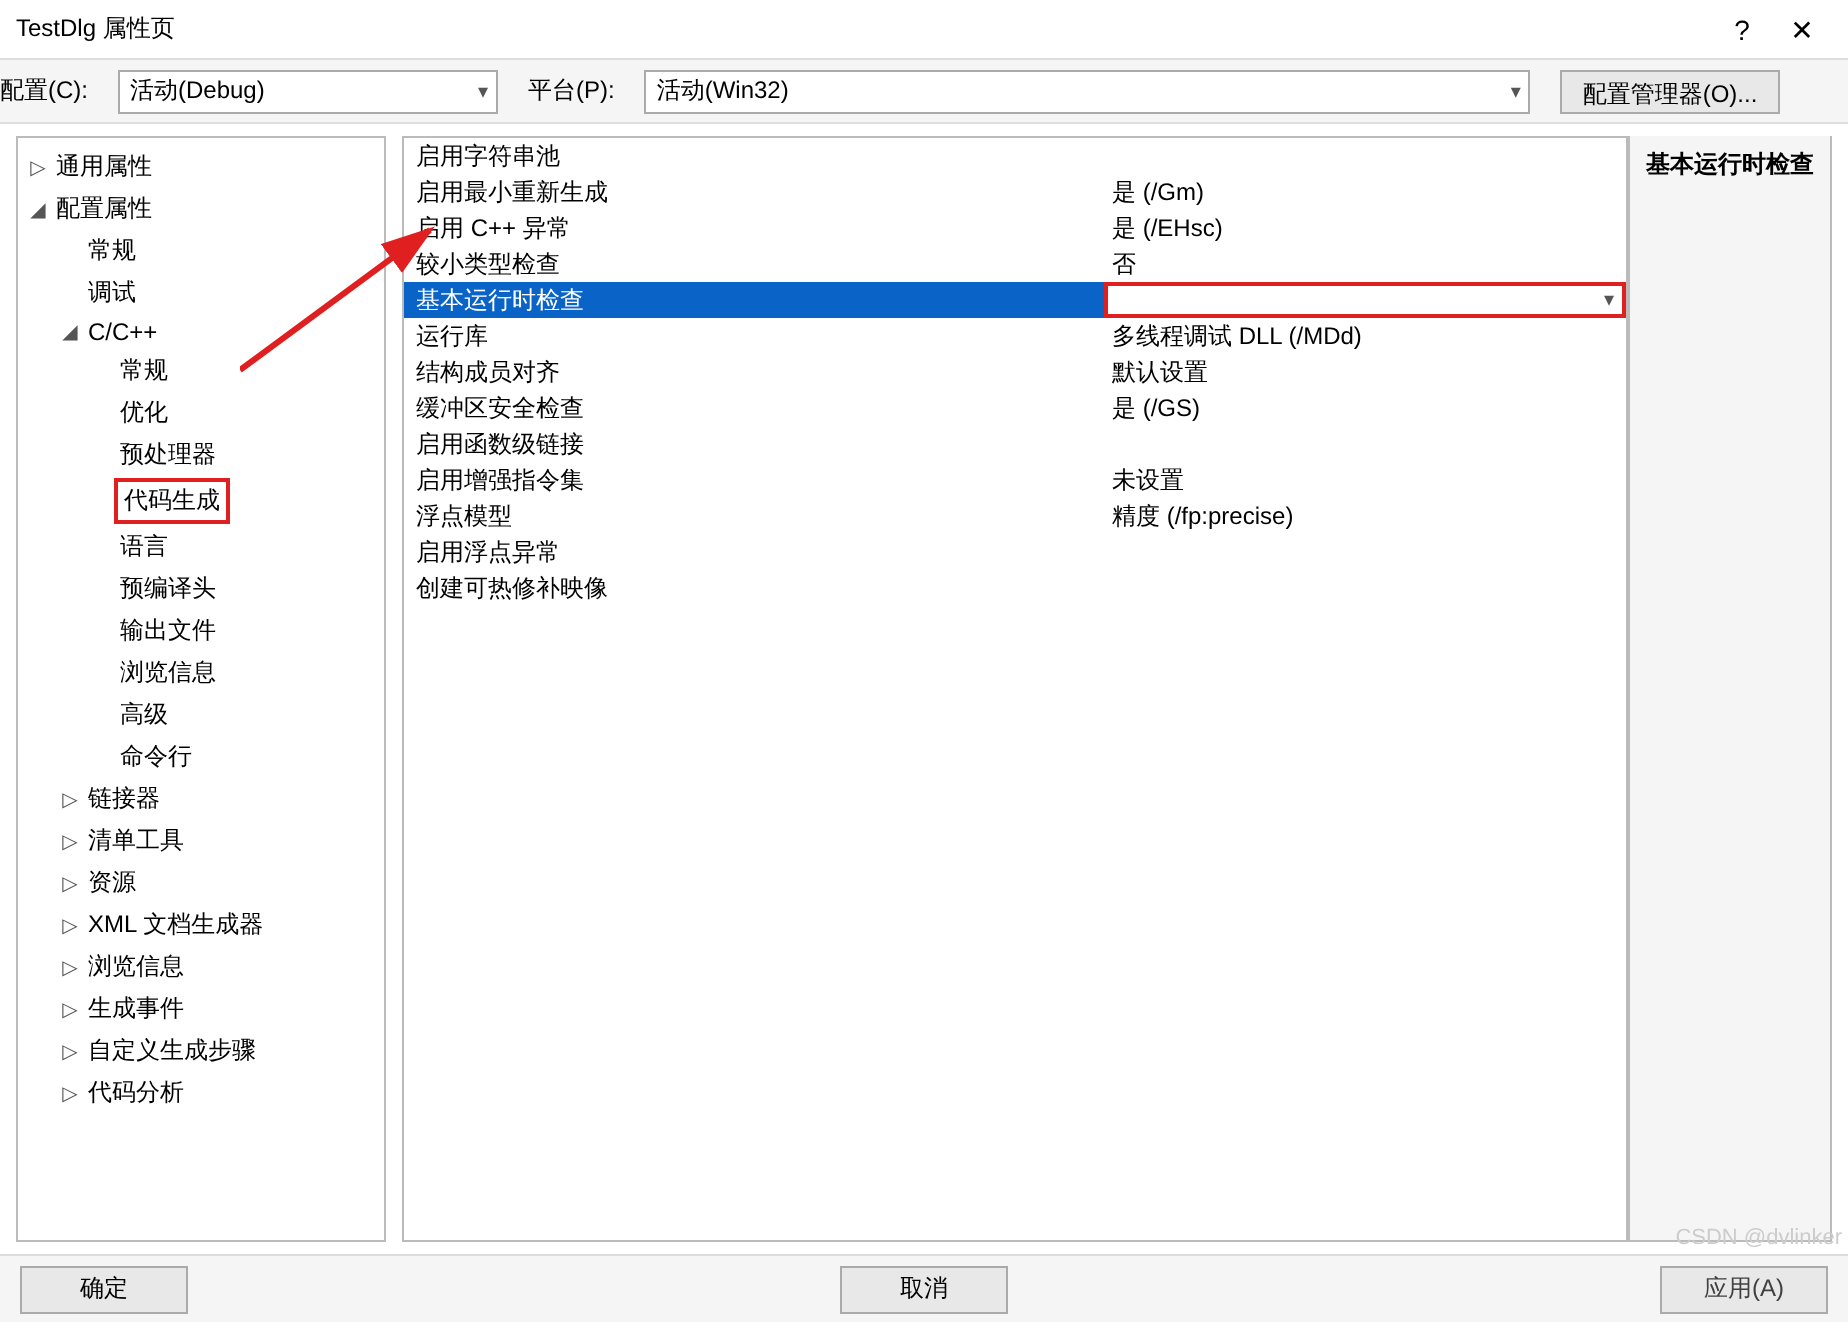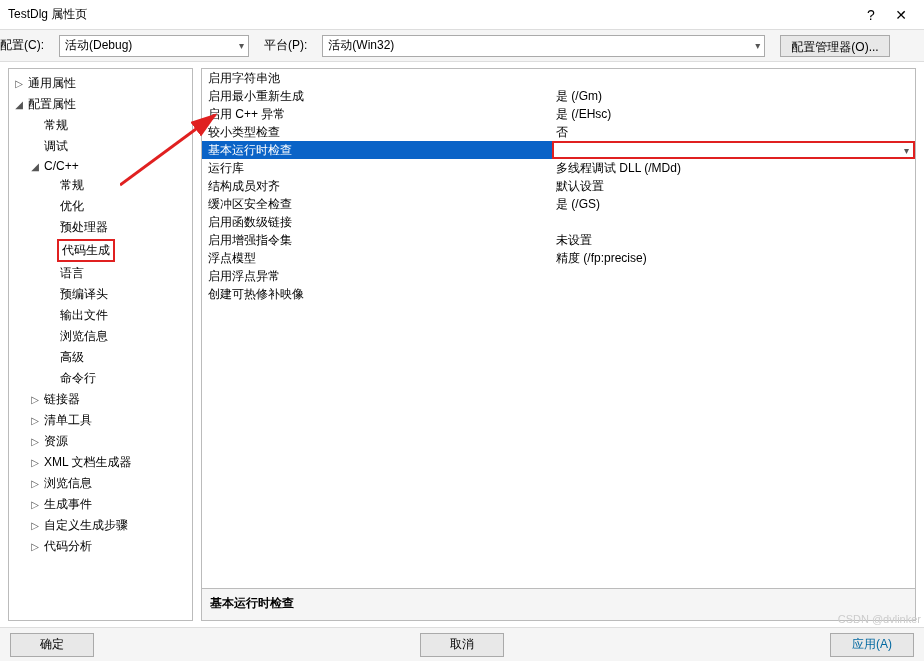--- a/index.html
+++ b/index.html
@@ -19,34 +19,34 @@
 
 .body { display: flex; height: 565px; }
 
 .tree { width: 185px; border: 1px solid #bbb; margin: 6px 0 6px 8px; padding: 4px 0; overflow: auto; font-size: 12px; }
 .tree-item { padding: 1px 0 1px 4px; white-space: nowrap; display: flex; align-items: center; }
 .tree-item .tw { width: 12px; display: inline-block; text-align: center; color: #555; font-size: 10px; cursor: default; }
 .tree-item .sp { display: inline-block; }
 .tree-item .lbl { padding: 1px 3px; }
 .redbox .lbl { border: 2px solid #e02020; }
 
-.right { flex: 1; margin: 6px 8px 6px 8px; display: flex; flex-direction: column; }
+.right { flex: 1; margin: 6px 8px 6px 8px; display: flex; flex-direction: row; }
 .grid { flex: 1; border: 1px solid #bbb; overflow: auto; position: relative; }
 .row { display: flex; height: 18px; align-items: center; }
 .row .c1 { width: 350px; padding-left: 6px; }
 .row .c2 { flex: 1; padding-left: 4px; }
 .row.sel { background: #0a63c7; color: #fff; }
 .row.sel .c2 { background: #fff; color: #000; border: 2px solid #e02020; height: 18px; display: flex; align-items: center; position: relative; }
 .row.sel .c2 .dd { position: absolute; right: 4px; color: #555; font-size: 10px; }
 .desc { border: 1px solid #bbb; border-top: none; padding: 6px 8px; background: #f5f5f5; }
 .desc .h { font-weight: bold; margin-bottom: 2px; }
 
 .footer { position: absolute; bottom: 0; right: 0; height: 34px; display: flex; align-items: center; padding: 0 10px; gap: 8px; width: 100%; justify-content: space-between; border-top: 1px solid #ddd; background: #f5f5f5; }
 .footer button { width: 84px; height: 24px; border: 1px solid #aaa; background: #e8e8e8; font-family: inherit; font-size: 12px; }
-.footer button.disabled { color: #0369a1; }
+.footer button.disabled { color: #404040; }
 
 .watermark { position: absolute; right: 3px; bottom: 36px; font-size: 11px; color: #ccc; }
 
 .arrow-svg { position: absolute; left: 120px; top: 110px; pointer-events: none; }
 </style>
 </head>
 <body>
 
 <div class="titlebar">
   <span class="title">TestDlg 属性页</span>

